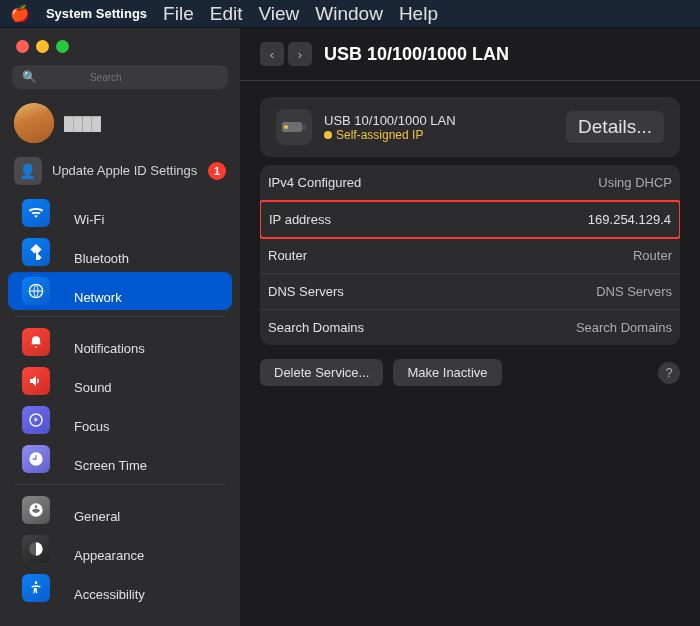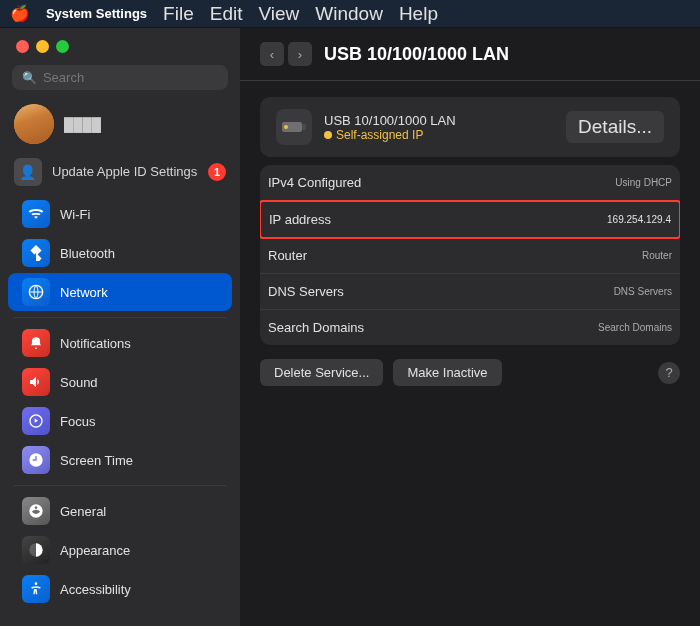--- a/index.html
+++ b/index.html
@@ -77,22 +77,23 @@
       display: flex;
       align-items: center;
       padding: 5px 10px;
       gap: 6px;
     }
     .sidebar-search input {
       background: transparent;
       border: none;
       outline: none;
       color: #8e8e93;
-      font-size: 13px;
+      font-size: 10px;
       width: 100%;
+      margin-left: 47px;
     }
     .search-icon-svg {
       color: #8e8e93;
       font-size: 12px;
     }
 
     
     .sidebar-profile {
       display: flex;
       align-items: center;
@@ -167,22 +168,22 @@
     .sidebar-items {
       flex: 1;
       overflow-y: auto;
       padding-bottom: 8px;
     }
     .sidebar-items::-webkit-scrollbar { width: 4px; }
     .sidebar-items::-webkit-scrollbar-thumb { background: #555; border-radius: 2px; }
 
     .sidebar-item {
       display: flex;
-      align-items: center;
-      gap: 10px;
+      align-items: flex-end;
+      gap: 24px;
       padding: 5px 14px;
       cursor: pointer;
       border-radius: 8px;
       margin: 1px 8px;
     }
     .sidebar-item.active {
       background: #0058d0;
     }
     .sidebar-item-icon {
       width: 28px;
@@ -330,21 +331,21 @@
     }
     .network-row:last-child {
       border-bottom: none;
     }
     .network-row-label {
       font-size: 13px;
       color: #e0e0e0;
       flex: 1;
     }
     .network-row-value {
-      font-size: 10px;
+      font-size: 13px;
       color: #aaa;
     }
 
     
     .action-buttons {
       display: flex;
       align-items: center;
       gap: 10px;
       padding: 14px 20px;
     }

